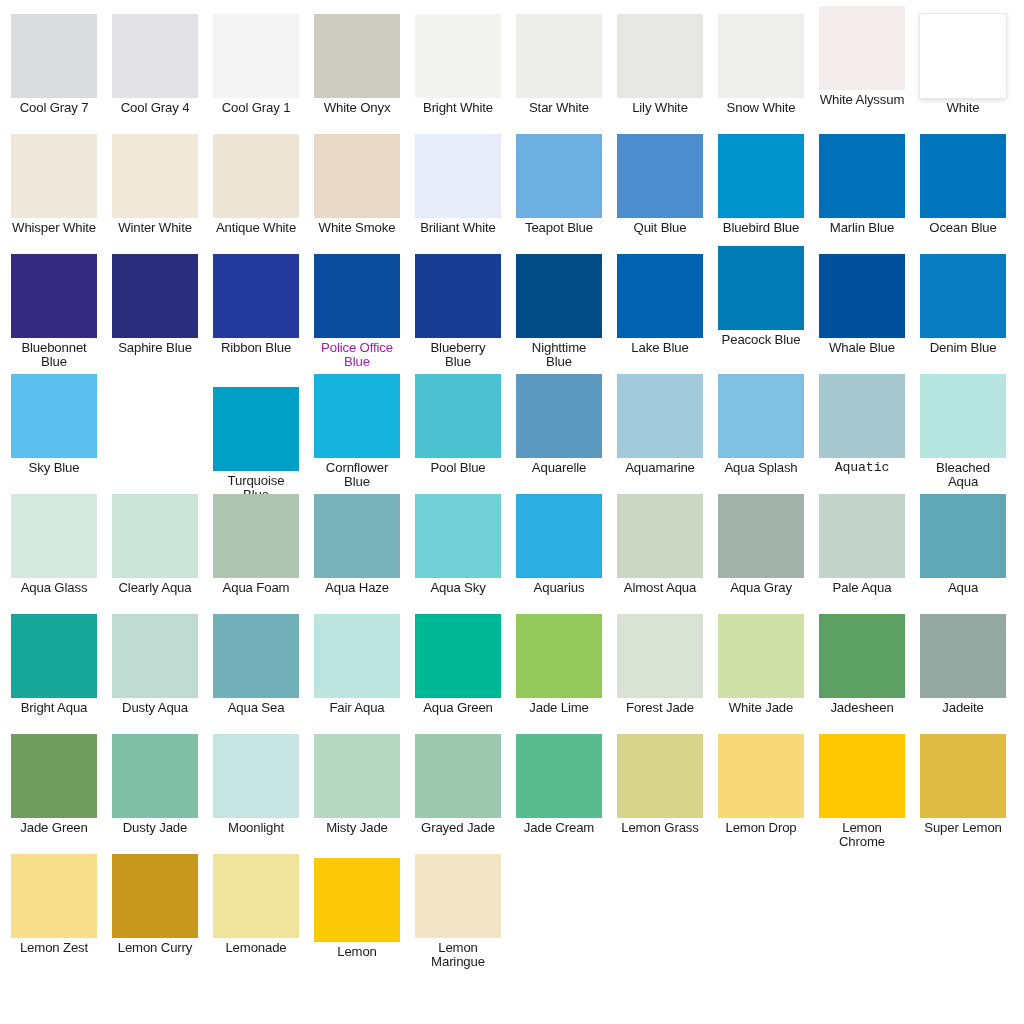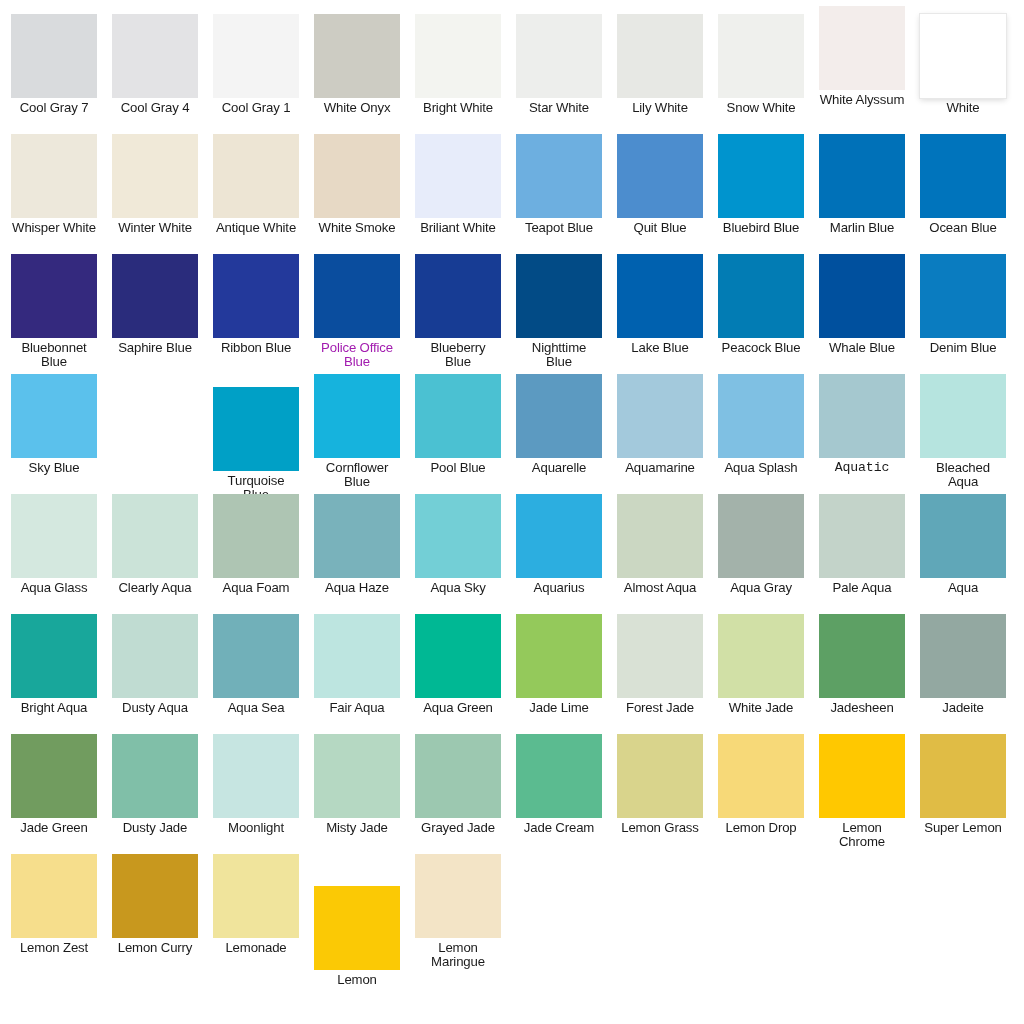--- a/index.html
+++ b/index.html
@@ -157,21 +157,21 @@
     </div>
     <div class="swatch-cell" style="left: 516px; top: 254px;">
       <div class="swatch-chip" title="#024B86" style="width: 86px; height: 84px; background: rgb(2, 75, 134);"></div>
       <span class="swatch-label" style="color: rgb(27, 27, 27); width: 86px;">Nighttime
 Blue</span>
     </div>
     <div class="swatch-cell" style="left: 617px; top: 254px;">
       <div class="swatch-chip" title="#0061AF" style="width: 86px; height: 84px; background: rgb(0, 97, 175);"></div>
       <span class="swatch-label" style="color: rgb(27, 27, 27); width: 86px;">Lake Blue</span>
     </div>
-    <div class="swatch-cell" style="left: 718px; top: 254px;">
+    <div class="swatch-cell" style="left: 718px; top: 246px;">
       <div class="swatch-chip" title="#027CB4" style="width: 86px; height: 84px; background: rgb(2, 124, 180);"></div>
       <span class="swatch-label" style="color: rgb(27, 27, 27); width: 86px;">Peacock Blue</span>
     </div>
     <div class="swatch-cell" style="left: 819px; top: 254px;">
       <div class="swatch-chip" title="#00509E" style="width: 86px; height: 84px; background: rgb(0, 80, 158);"></div>
       <span class="swatch-label" style="color: rgb(27, 27, 27); width: 86px;">Whale Blue</span>
     </div>
     <div class="swatch-cell" style="left: 920px; top: 254px;">
       <div class="swatch-chip" title="#0A7CC0" style="width: 86px; height: 84px; background: rgb(10, 124, 192);"></div>
       <span class="swatch-label" style="color: rgb(27, 27, 27); width: 86px;">Denim Blue</span>
@@ -339,21 +339,21 @@
       <span class="swatch-label" style="color: rgb(27, 27, 27); width: 86px;">Lemon Zest</span>
     </div>
     <div class="swatch-cell" style="left: 112px; top: 854px;">
       <div class="swatch-chip" title="#C8981E" style="width: 86px; height: 84px; background: rgb(200, 152, 30);"></div>
       <span class="swatch-label" style="color: rgb(27, 27, 27); width: 86px;">Lemon Curry</span>
     </div>
     <div class="swatch-cell" style="left: 213px; top: 854px;">
       <div class="swatch-chip" title="#F0E49C" style="width: 86px; height: 84px; background: rgb(240, 228, 156);"></div>
       <span class="swatch-label" style="color: rgb(27, 27, 27); width: 86px;">Lemonade</span>
     </div>
-    <div class="swatch-cell" style="left: 314px; top: 886px;">
+    <div class="swatch-cell" style="left: 314px; top: 858px;">
       <div class="swatch-chip" title="#FBC905" style="width: 86px; height: 84px; background: rgb(251, 201, 5);"></div>
       <span class="swatch-label" style="color: rgb(27, 27, 27); width: 86px;">Lemon</span>
     </div>
     <div class="swatch-cell" style="left: 415px; top: 854px;">
       <div class="swatch-chip" title="#F3E4C6" style="width: 86px; height: 84px; background: rgb(243, 228, 198);"></div>
       <span class="swatch-label" style="color: rgb(27, 27, 27); width: 86px;">Lemon Maringue</span>
     </div>
   </div>
 
 </body></html>

